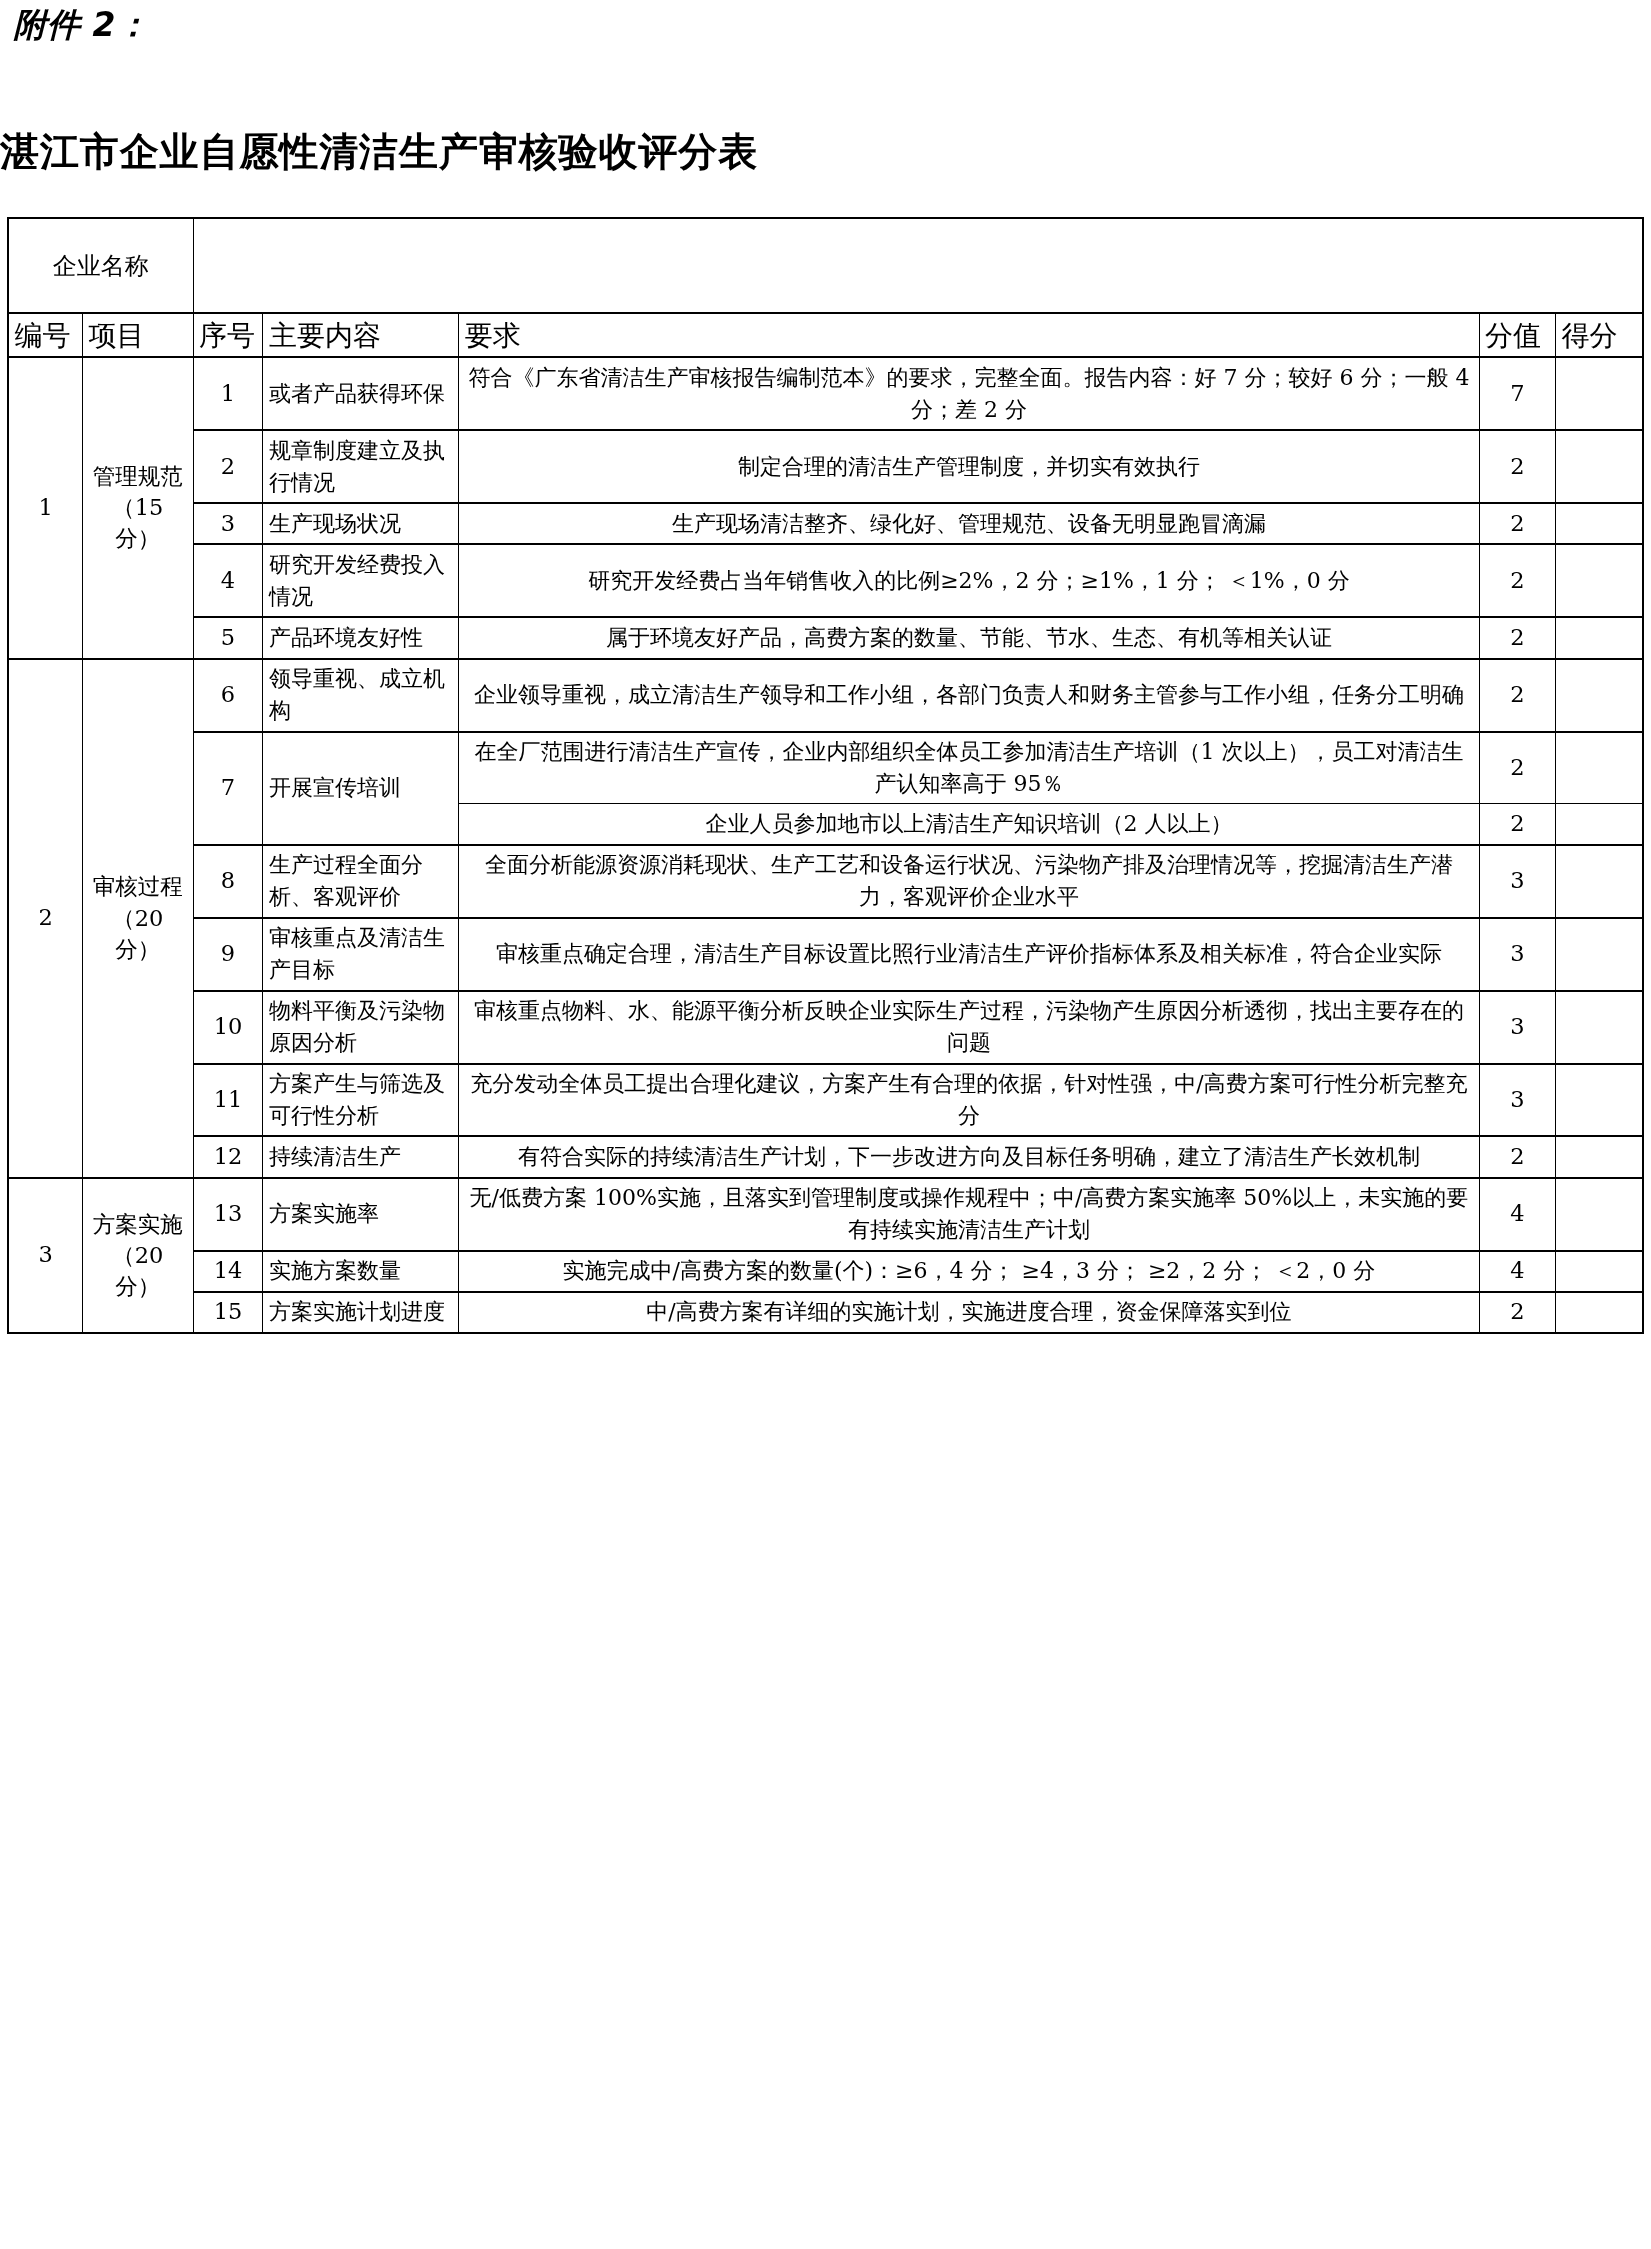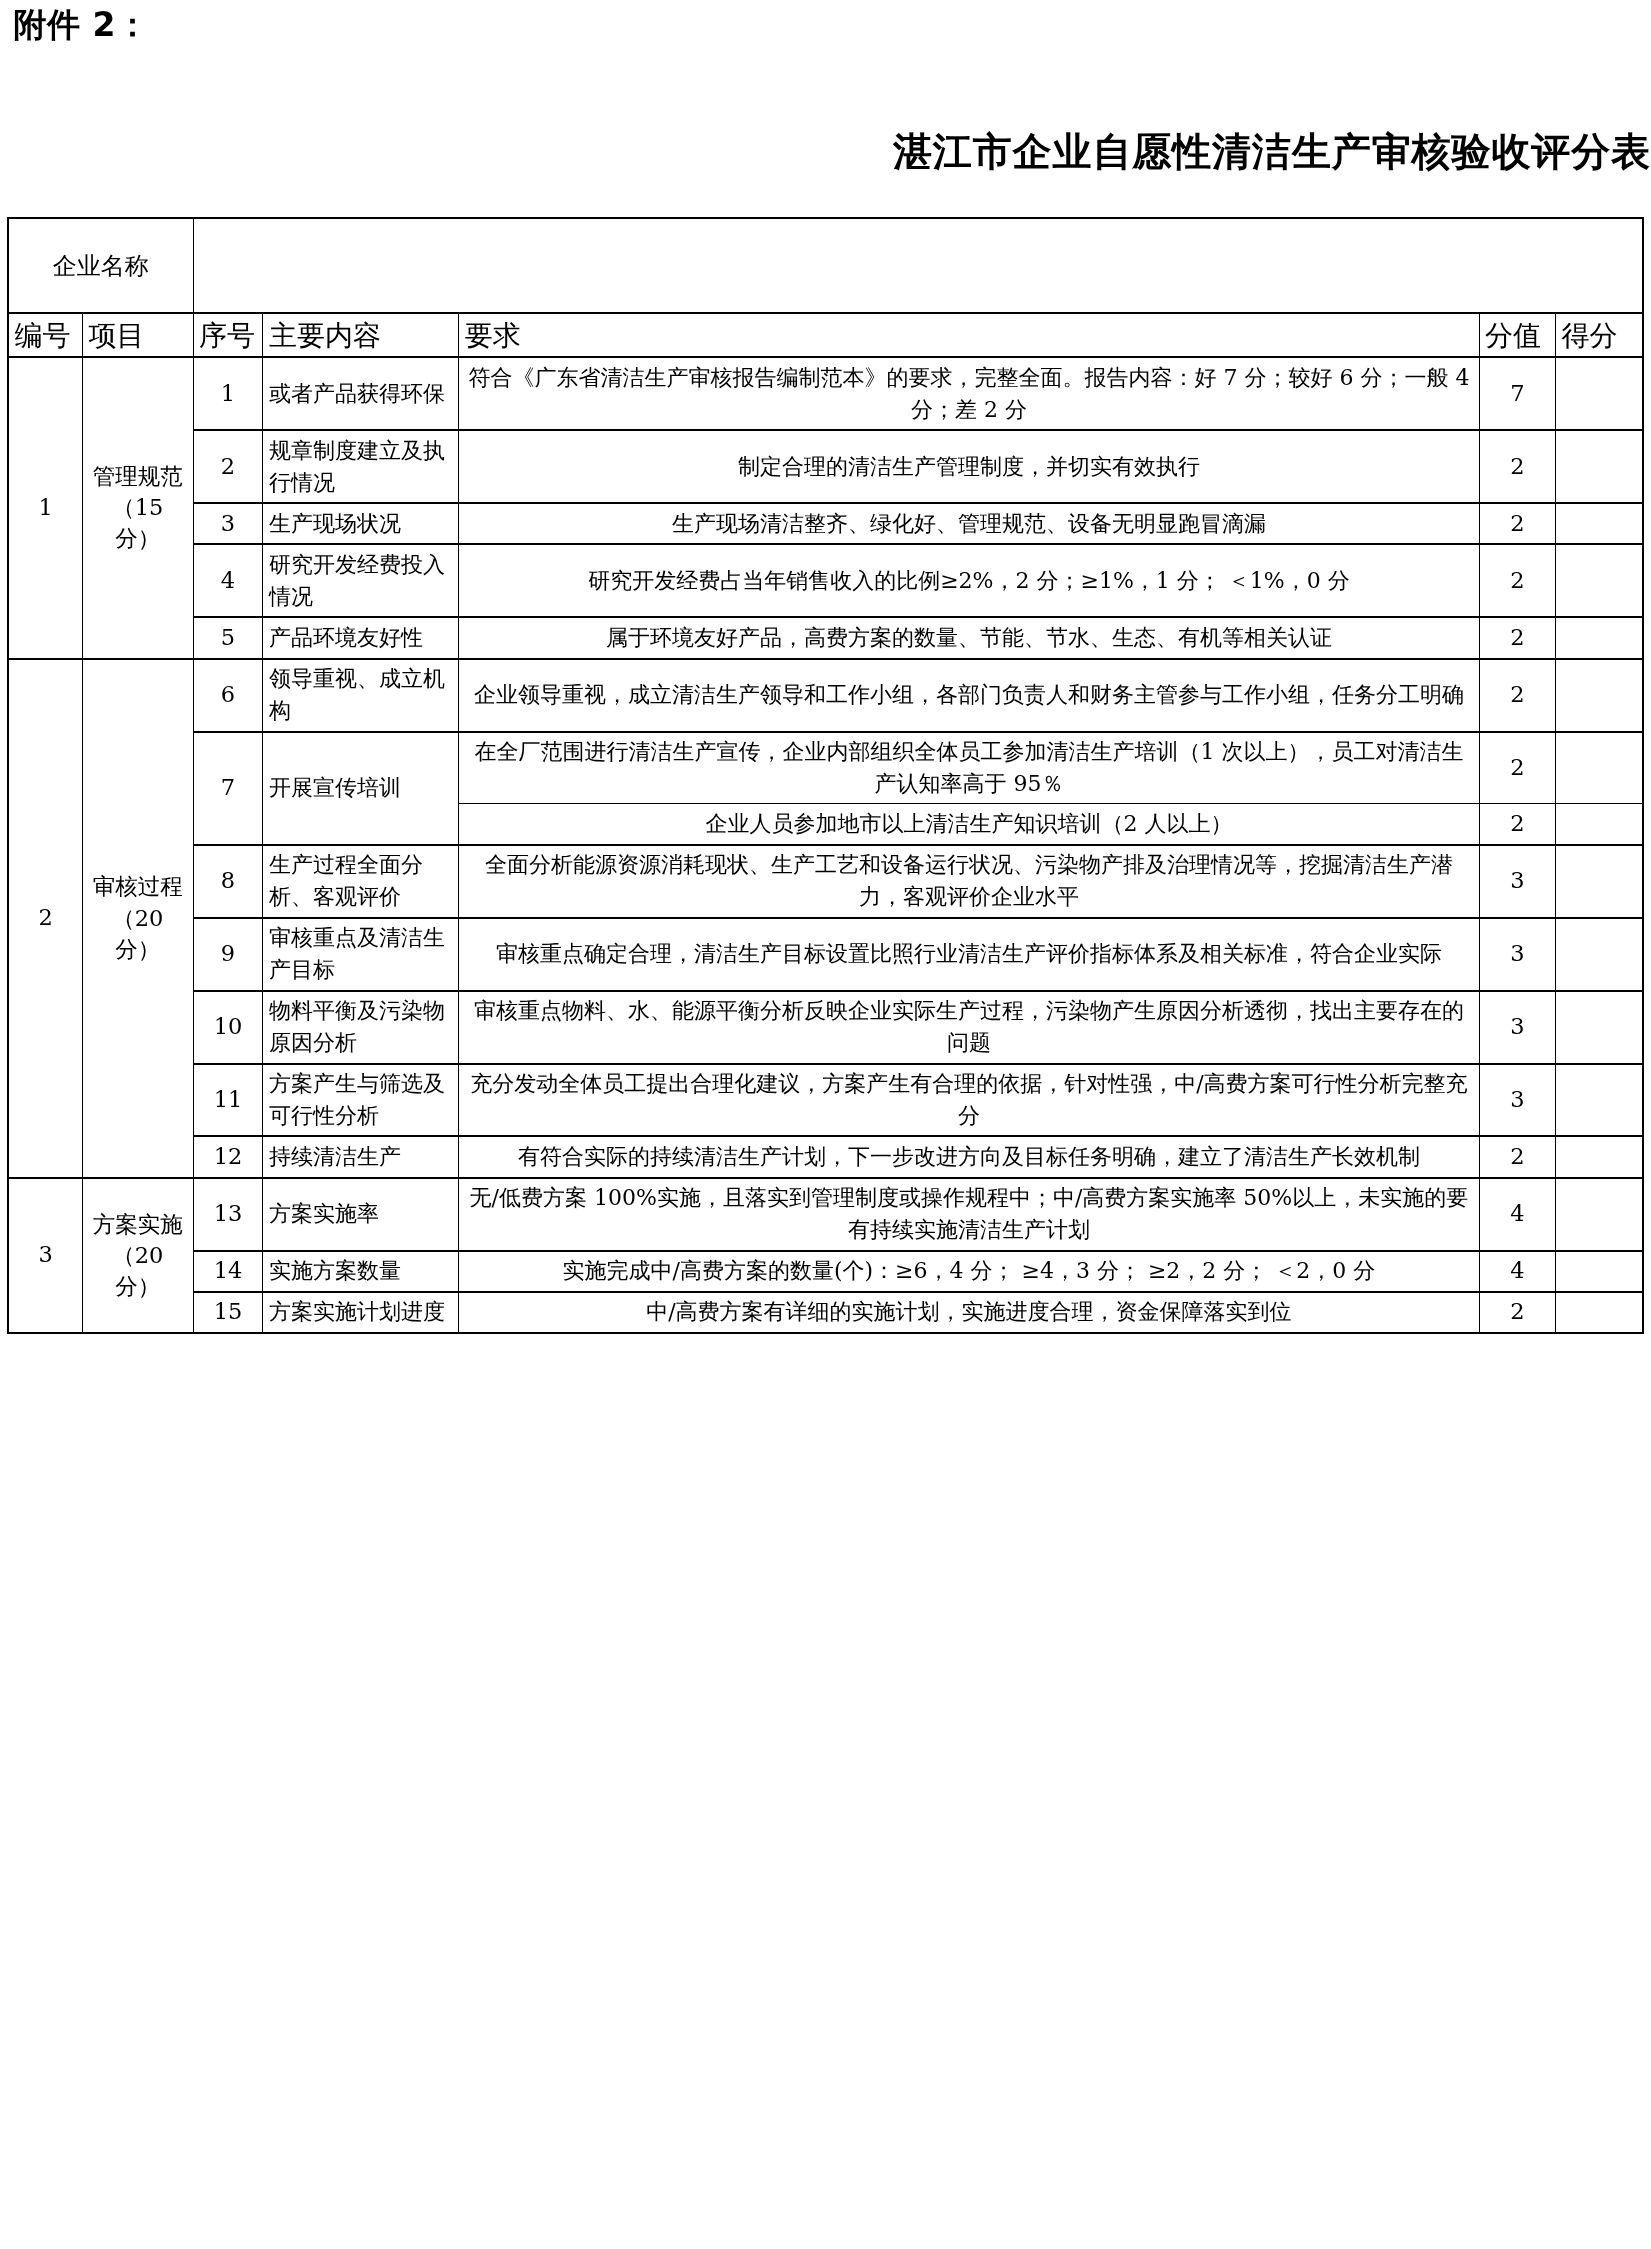--- a/index.html
+++ b/index.html
@@ -26,29 +26,30 @@
   .attachment-label {
     position: absolute;
     left: 13.5px;
     top: 8px;
     font-family: "DejaVu Sans", "Liberation Sans", sans-serif;
     font-weight: bold;
     font-size: 33px;
     letter-spacing: 0.5px;
     line-height: 1;
     white-space: nowrap;
+    font-style: italic;
   }
 
   
   .doc-title {
     position: absolute;
     left: 0;
     top: 131px;
     width: 1651px;
-    text-align: right;
+    text-align: left;
     font-family: "DejaVu Sans", "Liberation Sans", sans-serif;
     font-weight: bold;
     font-size: 39px;
     letter-spacing: 0.9px;
     line-height: 1.1;
     white-space: nowrap;
   }
 
   
   .score-table {

